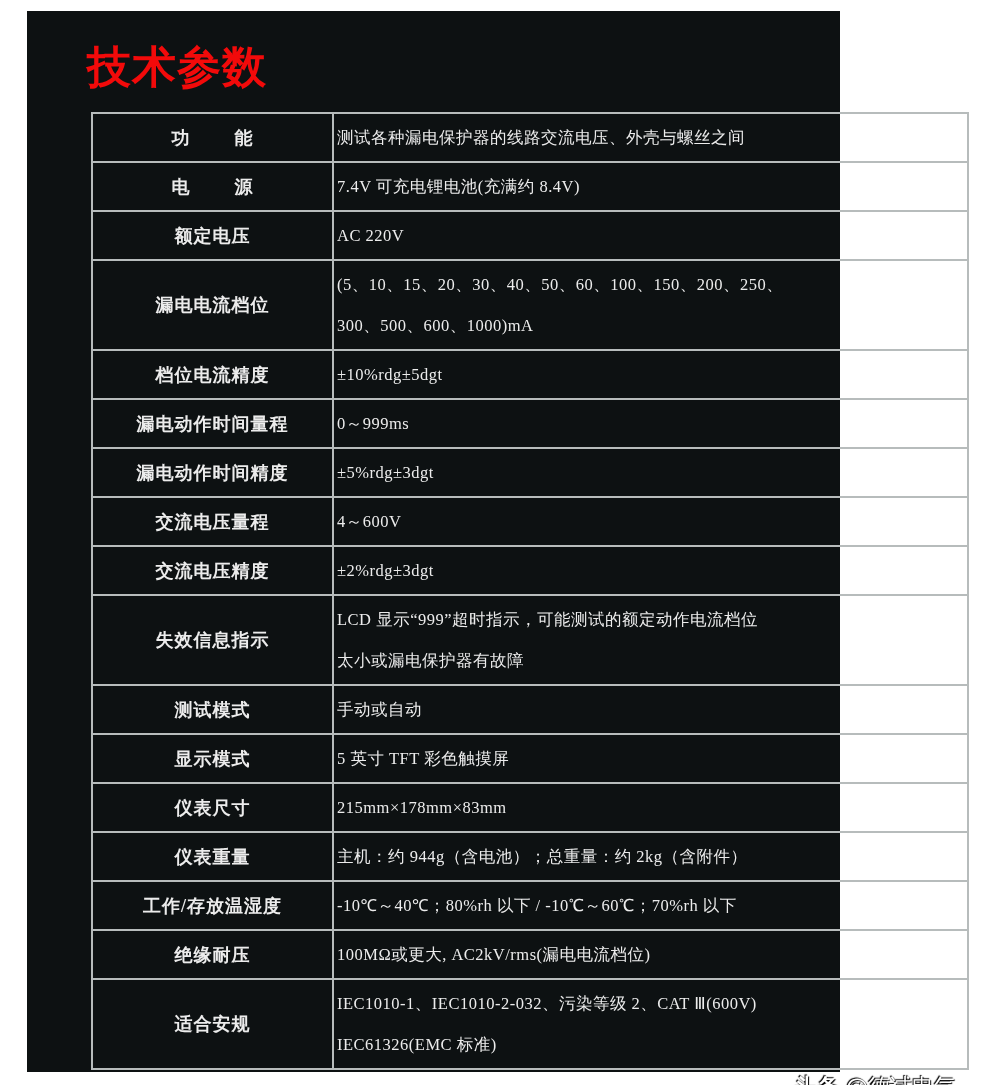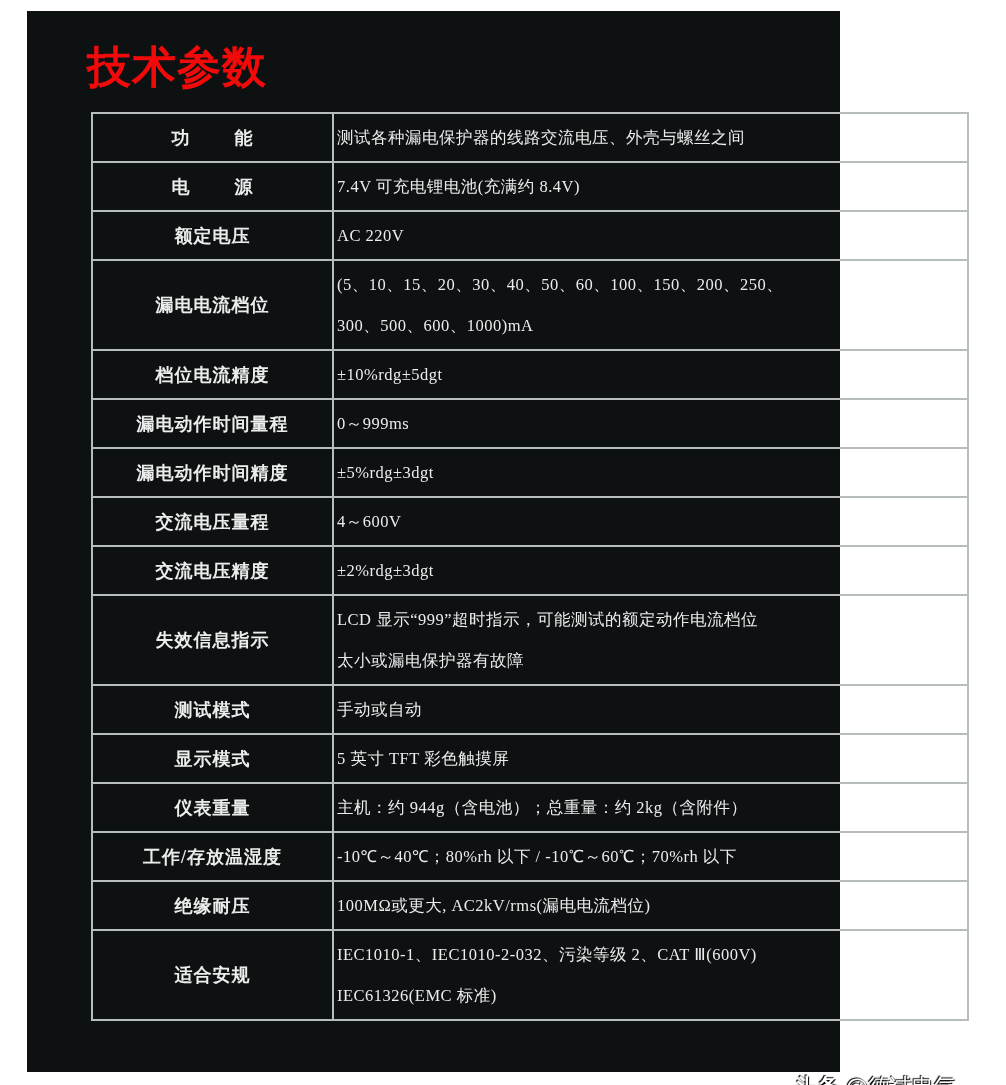--- a/index.html
+++ b/index.html
@@ -170,20 +170,26 @@
           <span class="line">手动或自动</span>
         </td>
       </tr>
       <tr class="r1">
         <td class="label">显示模式</td>
         <td class="value">
           <span class="line">5 英寸 TFT 彩色触摸屏</span>
         </td>
       </tr>
       <tr class="r1">
+        <td class="label">仪表尺寸</td>
+        <td class="value">
+          <span class="line">215mm×178mm×83mm</span>
+        </td>
+      </tr>
+      <tr class="r1">
         <td class="label">仪表重量</td>
         <td class="value">
           <span class="line">主机：约 944g（含电池）；总重量：约 2kg（含附件）</span>
         </td>
       </tr>
       <tr class="r1">
         <td class="label">工作/存放温湿度</td>
         <td class="value">
           <span class="line">-10℃～40℃；80%rh 以下 / -10℃～60℃；70%rh 以下</span>
         </td>

